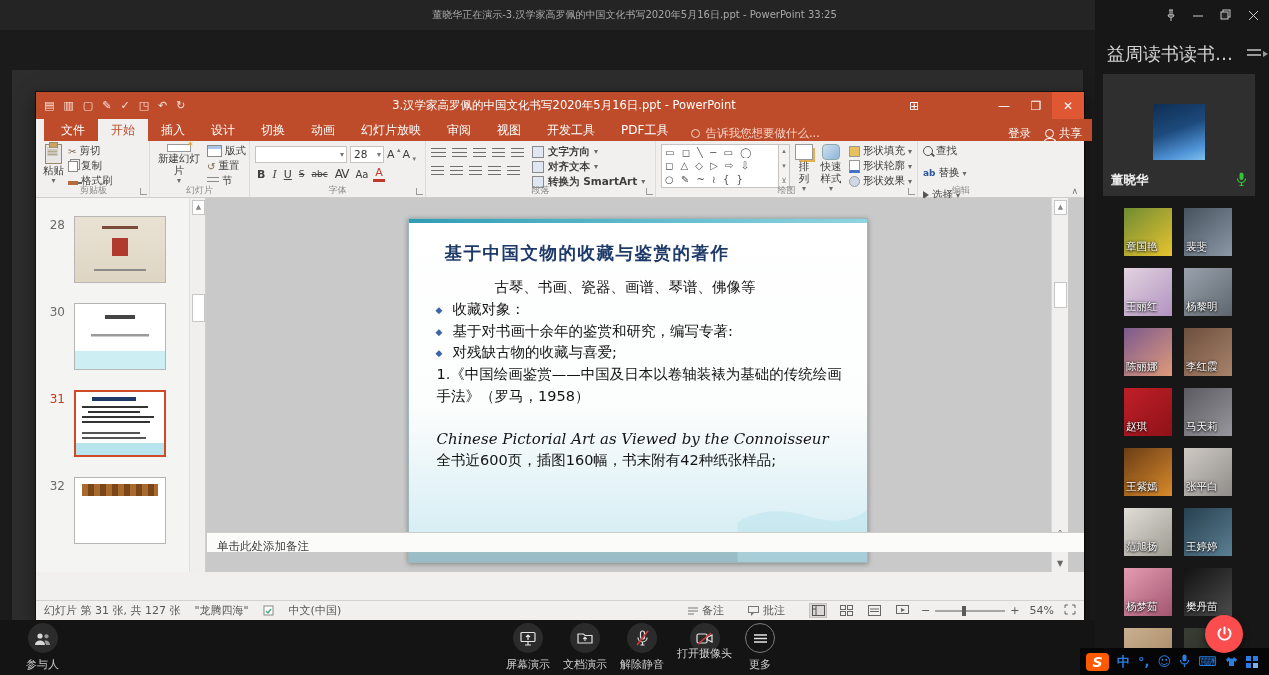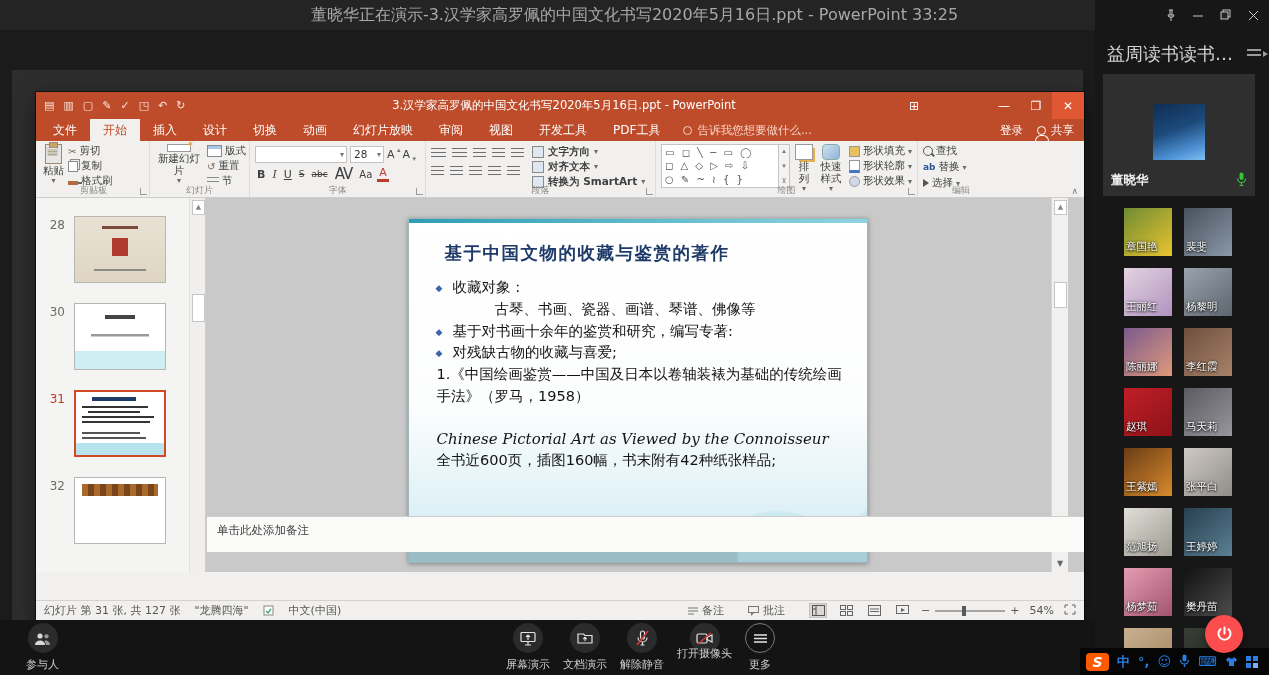--- a/index.html
+++ b/index.html
@@ -1,37 +1,37 @@
 <!DOCTYPE html>
 <html><head>
 <meta charset="utf-8">
 <style>
   html,body{margin:0;padding:0;background:#101010;}
   .screen{position:relative;width:1269px;height:675px;background:#1b1b1b;overflow:hidden;
           font-family:"DejaVu Sans","Liberation Sans",sans-serif;color:#ddd;-webkit-font-smoothing:antialiased;}
   
   .os-bar{position:absolute;left:0;top:0;width:100%;height:30px;background:#242424;}
   .os-title{position:absolute;left:0;right:0;top:0;height:30px;line-height:30px;text-align:center;
-            font-size:16px;color:#a8a8a8;white-space:nowrap;}
+            font-size:10px;color:#a8a8a8;white-space:nowrap;}
   .os-ctrls{position:absolute;right:10px;top:0;height:30px;display:flex;align-items:center;gap:16px;z-index:5;}
   .os-ctrls svg{display:block;}
   
   .viewport{position:absolute;left:12px;top:70px;width:1071px;height:550px;background:#2d2d2d;}
   .ppt{position:absolute;left:24px;top:22px;width:1048px;height:528px;background:#f1f0ee;
        box-shadow:0 0 0 1px rgba(0,0,0,.55),0 6px 18px rgba(0,0,0,.5);font-size:12px;color:#3f3f3f;}
   .ppt-titlebar{position:absolute;left:0;top:0;width:100%;height:27px;background:#be4b2a;color:#fff;}
   .qa{position:absolute;left:8px;top:0;height:27px;display:flex;align-items:center;gap:9px;font-size:11px;color:#fde8e0;}
   .qa span{opacity:.95;}
   .ppt-title{position:absolute;left:8px;right:0;top:0;height:27px;line-height:27px;text-align:center;font-size:11.5px;color:#fff;}
   .winbtns{position:absolute;right:0;top:0;height:27px;display:flex;z-index:3;}
   .winbtn{width:32px;height:27px;display:flex;align-items:center;justify-content:center;color:#fff;font-size:12px;}
   .winbtn.ribopt{margin-right:58px;}
   .winbtn.close{background:#df5733;}
   
-  .tabs{position:absolute;left:0;top:27px;width:100%;height:22px;background:#be4b2a;display:flex;align-items:center;padding-left:4px;box-sizing:border-box;}
+  .tabs{position:absolute;left:8px;top:27px;width:100%;height:22px;background:#be4b2a;display:flex;align-items:flex-end;padding-left:4px;box-sizing:border-box;}
   .tab{padding:0 13px;line-height:22px;font-size:12px;color:#fff;white-space:nowrap;}
   .tab.active{background:#f1f0ee;color:#be4b2a;}
   .tellme{display:flex;align-items:center;gap:5px;margin-left:10px;color:#f6d3c6;font-size:11.5px;white-space:nowrap;}
   .bulb{width:9px;height:9px;border-radius:50%;border:1.5px solid #f6d3c6;box-sizing:border-box;}
   .tabs-right{margin-left:auto;display:flex;align-items:center;gap:14px;padding-right:10px;color:#fff;font-size:11.5px;white-space:nowrap;}
   .person-ico{width:9px;height:9px;border-radius:50%;border:1.5px solid #fff;position:relative;box-sizing:border-box;}
   .person-ico::after{content:"";position:absolute;left:-3px;top:8px;width:12px;height:5px;border:1.5px solid #fff;border-bottom:none;border-radius:6px 6px 0 0;}
   
   .ribbon{position:absolute;left:0;top:49px;width:100%;height:57px;background:#f1f0ee;border-bottom:1px solid #cfcdcb;
           display:flex;align-items:stretch;box-sizing:border-box;padding-left:2px;}
@@ -53,21 +53,21 @@
   .i-newslide{width:22px;height:17px;background:#fff;border:1px solid #9a9a9a;position:relative;}
   .i-newslide::after{content:"✶";position:absolute;right:-4px;top:-6px;color:#e8a33d;font-size:9px;}
   .i-layout{width:13px;height:10px;border:1px solid #8a8a8a;background:linear-gradient(#aac6e8 0 3px,#fff 3px);}
   .i-section{width:12px;height:8px;background:repeating-linear-gradient(#8a8a8a 0 1.5px,transparent 1.5px 4px);}
   .combo{height:17px;background:#fff;border:1px solid #c6c4c2;font-size:10.5px;color:#333;display:flex;align-items:center;padding:0 3px;position:relative;box-sizing:border-box;}
   .combo::after{content:"▾";position:absolute;right:2px;font-size:8px;color:#777;}
   .fontrow{display:flex;align-items:center;gap:3px;height:20px;}
   .fbtn{font-size:11px;color:#3f3f3f;padding:0 2px;line-height:15px;}
   .fb-b{font-weight:bold;} .fb-i{font-style:italic;font-family:"DejaVu Serif",serif;}
   .fb-u{text-decoration:underline;} .fb-s{text-decoration:line-through;font-size:9px;}
-  .fb-abc{font-size:9px;text-decoration:line-through;} .fb-av{font-size:15px;letter-spacing:-1px;}
+  .fb-abc{font-size:9px;text-decoration:line-through;} .fb-av{font-size:12px;letter-spacing:-1px;}
   .fb-aa{font-size:10px;} .fb-red{color:#c0392b;border-bottom:3px solid #c0392b;line-height:12px;}
   .asz{font-size:11px;color:#3f3f3f;position:relative;padding-right:5px;}
   .asz::after{content:"▴";position:absolute;right:-1px;top:-2px;font-size:7px;color:#777;}
   .asz.dn::after{content:"▾";top:auto;bottom:-2px;}
   .ibars{width:13px;height:10px;background:repeating-linear-gradient(#6f6f6f 0 1.5px,transparent 1.5px 4px);}
   .ibars.dotted{width:15px;background:repeating-linear-gradient(#6f6f6f 0 1.5px,transparent 1.5px 4px);position:relative;}
   .parrow{display:flex;align-items:center;gap:6px;height:18px;}
   .pr-item{display:flex;align-items:center;gap:4px;font-size:10.5px;color:#3f3f3f;white-space:nowrap;height:15px;}
   .sq{width:10px;height:10px;border:1px solid #8a8a8a;background:#dfe8f2;}
   .gallery{width:118px;height:44px;background:#fff;border:1px solid #c6c4c2;font-size:10px;color:#555;
@@ -131,21 +131,21 @@
   .sl-line.bullet::before{content:"◆";color:#3d63a8;font-size:9px;position:absolute;left:3px;top:5px;}
   .sl-line.indent{padding-left:62px;}
   .sl-line.plain{padding-left:4px;}
   .sl-line.italic{font-family:"DejaVu Serif","Liberation Serif",serif;font-style:italic;padding-left:4px;font-size:15px;}
   .sl-line.gap{height:20px;}
   .vscroll{position:absolute;right:0;top:0;bottom:0;width:16px;background:#f1f0ee;border-left:1px solid #d8d6d4;}
   .vs-up{position:absolute;top:2px;left:2px;width:11px;height:13px;background:#fff;border:1px solid #c8c6c4;font-size:7px;color:#888;text-align:center;line-height:13px;}
   .vs-thumb{position:absolute;top:84px;left:2px;width:11px;height:24px;background:#fff;border:1px solid #c8c6c4;}
   .vs-bot{position:absolute;bottom:4px;left:0;width:16px;display:flex;flex-direction:column;align-items:center;gap:6px;font-size:8px;color:#666;}
   
-  .notes{position:absolute;left:171px;right:0;bottom:20px;height:36px;background:#fbfbfa;border-top:1px solid #cfcdcb;
+  .notes{position:absolute;left:171px;right:0;bottom:20px;height:20px;background:#fbfbfa;border-top:1px solid #cfcdcb;
          font-size:11.5px;color:#3f3f3f;padding:6px 10px;box-sizing:border-box;}
   .statusbar{position:absolute;left:0;bottom:0;width:100%;height:20px;background:#f1f0ee;border-top:1px solid #d4d2d0;
              display:flex;align-items:center;font-size:11px;color:#565656;padding:0 8px;box-sizing:border-box;white-space:nowrap;}
   .st-item{margin-right:14px;display:flex;align-items:center;gap:4px;}
   .st-right{margin-left:auto;display:flex;align-items:center;gap:10px;}
   .vicon{width:18px;height:15px;display:flex;align-items:center;justify-content:center;}
   .vicon.active{background:#dbd8d5;border:1px solid #c4c1be;box-sizing:border-box;}
   .zoomslider{display:flex;align-items:center;gap:5px;color:#565656;}
   .ztrack{width:70px;height:2px;background:#a8a6a4;position:relative;}
   .zthumb{position:absolute;left:38%;top:-4px;width:4px;height:10px;background:#5a5a5a;}
@@ -419,21 +419,21 @@
                   <span>形状效果</span>
                   <span class="dd"></span>
                 </div>
             </div>
           </div>
           <div class="rlabel">绘图</div>
           <span class="rlaunch"></span>
         </div>
 
         <div class="rgroup" style="width:86px;border-right:none;">
-          <div class="minicol" style="gap:2px;">
+          <div class="minicol" style="gap:8px;">
             <div class="minibtn">
                 <span class="i-find"></span>
                 <span>查找</span>
               </div>
             <div class="minibtn">
                 <span class="i-ab">ab</span>
                 <span>替换</span>
                 <span class="dd"></span>
               </div>
             <div class="minibtn">
@@ -484,22 +484,22 @@
         <div class="canvas">
           <div class="slide">
             <svg class="waves" viewBox="0 0 460 60" preserveAspectRatio="none">
               <path d="M0 38 Q30 28 60 38 T120 38 T180 38 T240 38 T300 38 T360 38 T420 38 T480 38 V60 H0 Z" fill="#aadcе8" opacity=".7"></path>
               <path d="M0 46 Q30 38 60 46 T120 46 T180 46 T240 46 T300 46 T360 46 T420 46 T480 46 V60 H0 Z" fill="#8fcfe0" opacity=".6"></path>
               <path d="M330 20 q30 -18 70 -6 q40 12 60 -6 v52 h-130 Z" fill="#9fd8e6" opacity=".5"></path>
             </svg>
             <div class="sl-text">
               <div class="sl-title">基于中国文物的收藏与鉴赏的著作</div>
               <div>
+                  <div class="sl-line indent">古琴、书画、瓷器、画谱、琴谱、佛像等</div>
                   <div class="sl-line bullet">收藏对象：</div>
-                  <div class="sl-line indent">古琴、书画、瓷器、画谱、琴谱、佛像等</div>
                   <div class="sl-line bullet">基于对书画十余年的鉴赏和研究，编写专著:</div>
                   <div class="sl-line bullet">对残缺古物的收藏与喜爱;</div>
                   <div class="sl-line plain">1.《中国绘画鉴赏——中国及日本以卷轴装裱为基础的传统绘画手法》（罗马，1958）</div>
                   <div class="sl-line gap"></div>
                   <div class="sl-line italic">Chinese Pictorial Art as Viewed by the Connoisseur</div>
                   <div class="sl-line plain">全书近600页，插图160幅，书末附有42种纸张样品;</div>
                 </div>
             </div>
           </div>
           <div class="vscroll">

